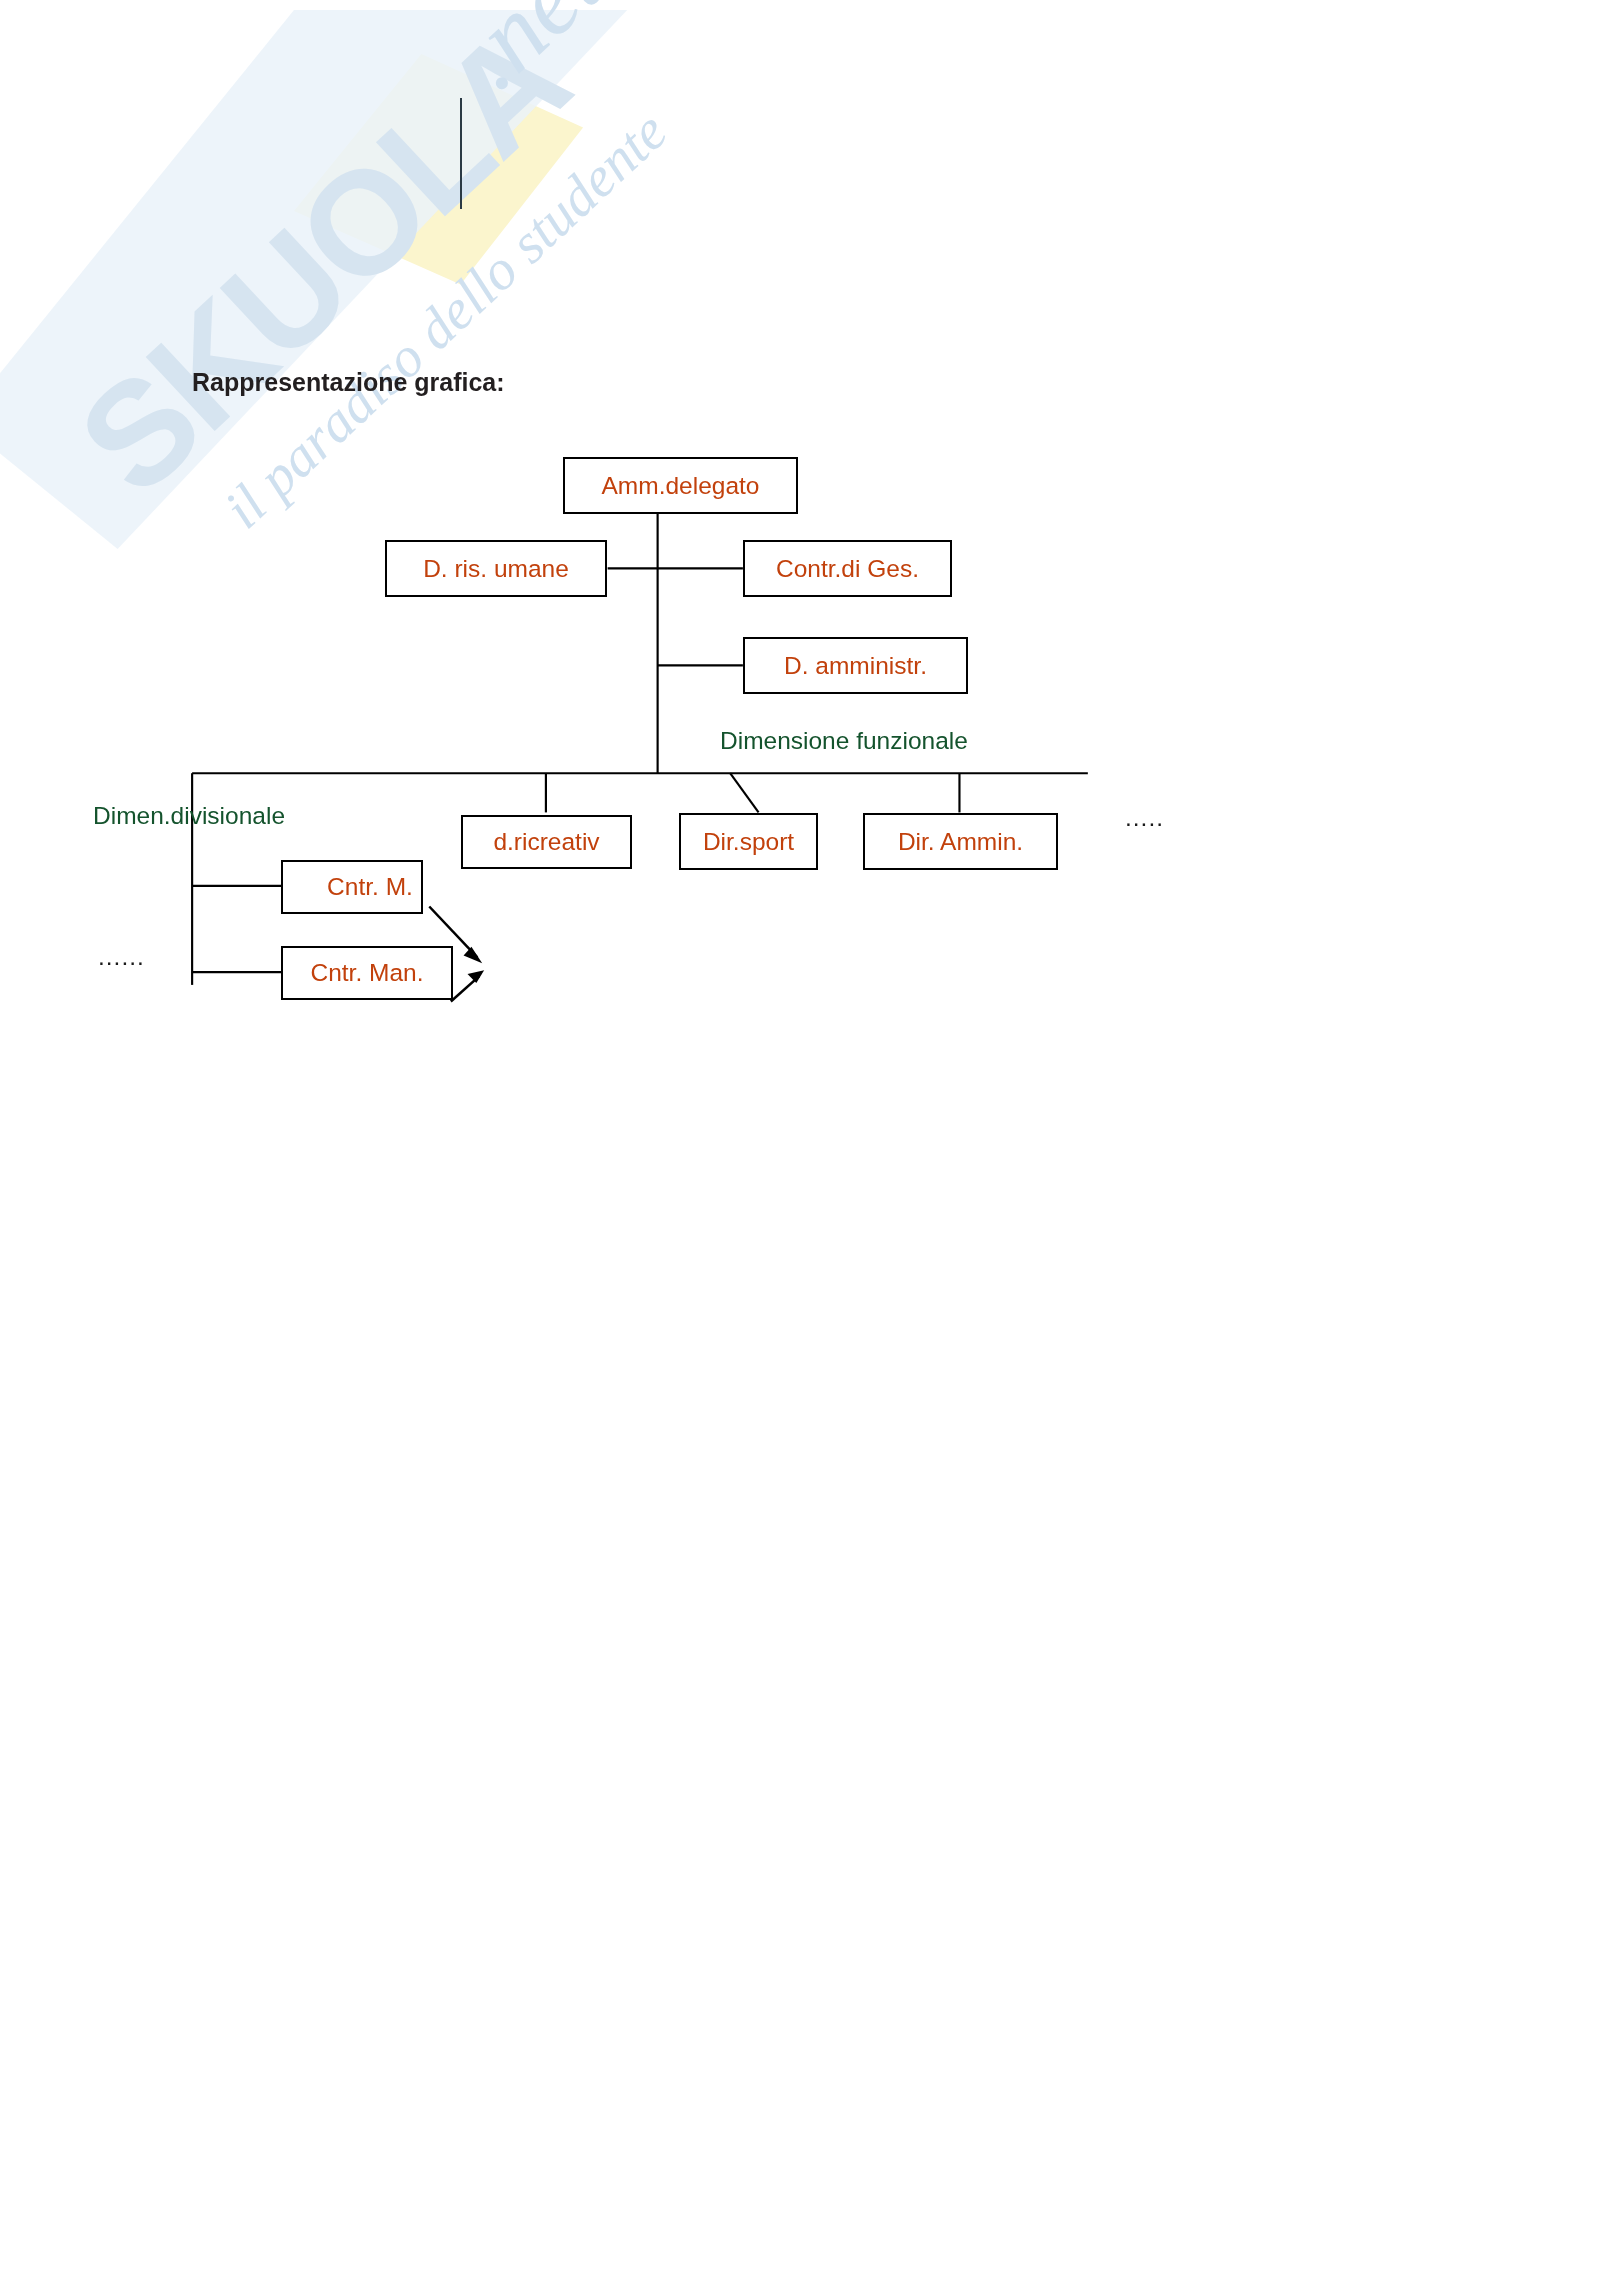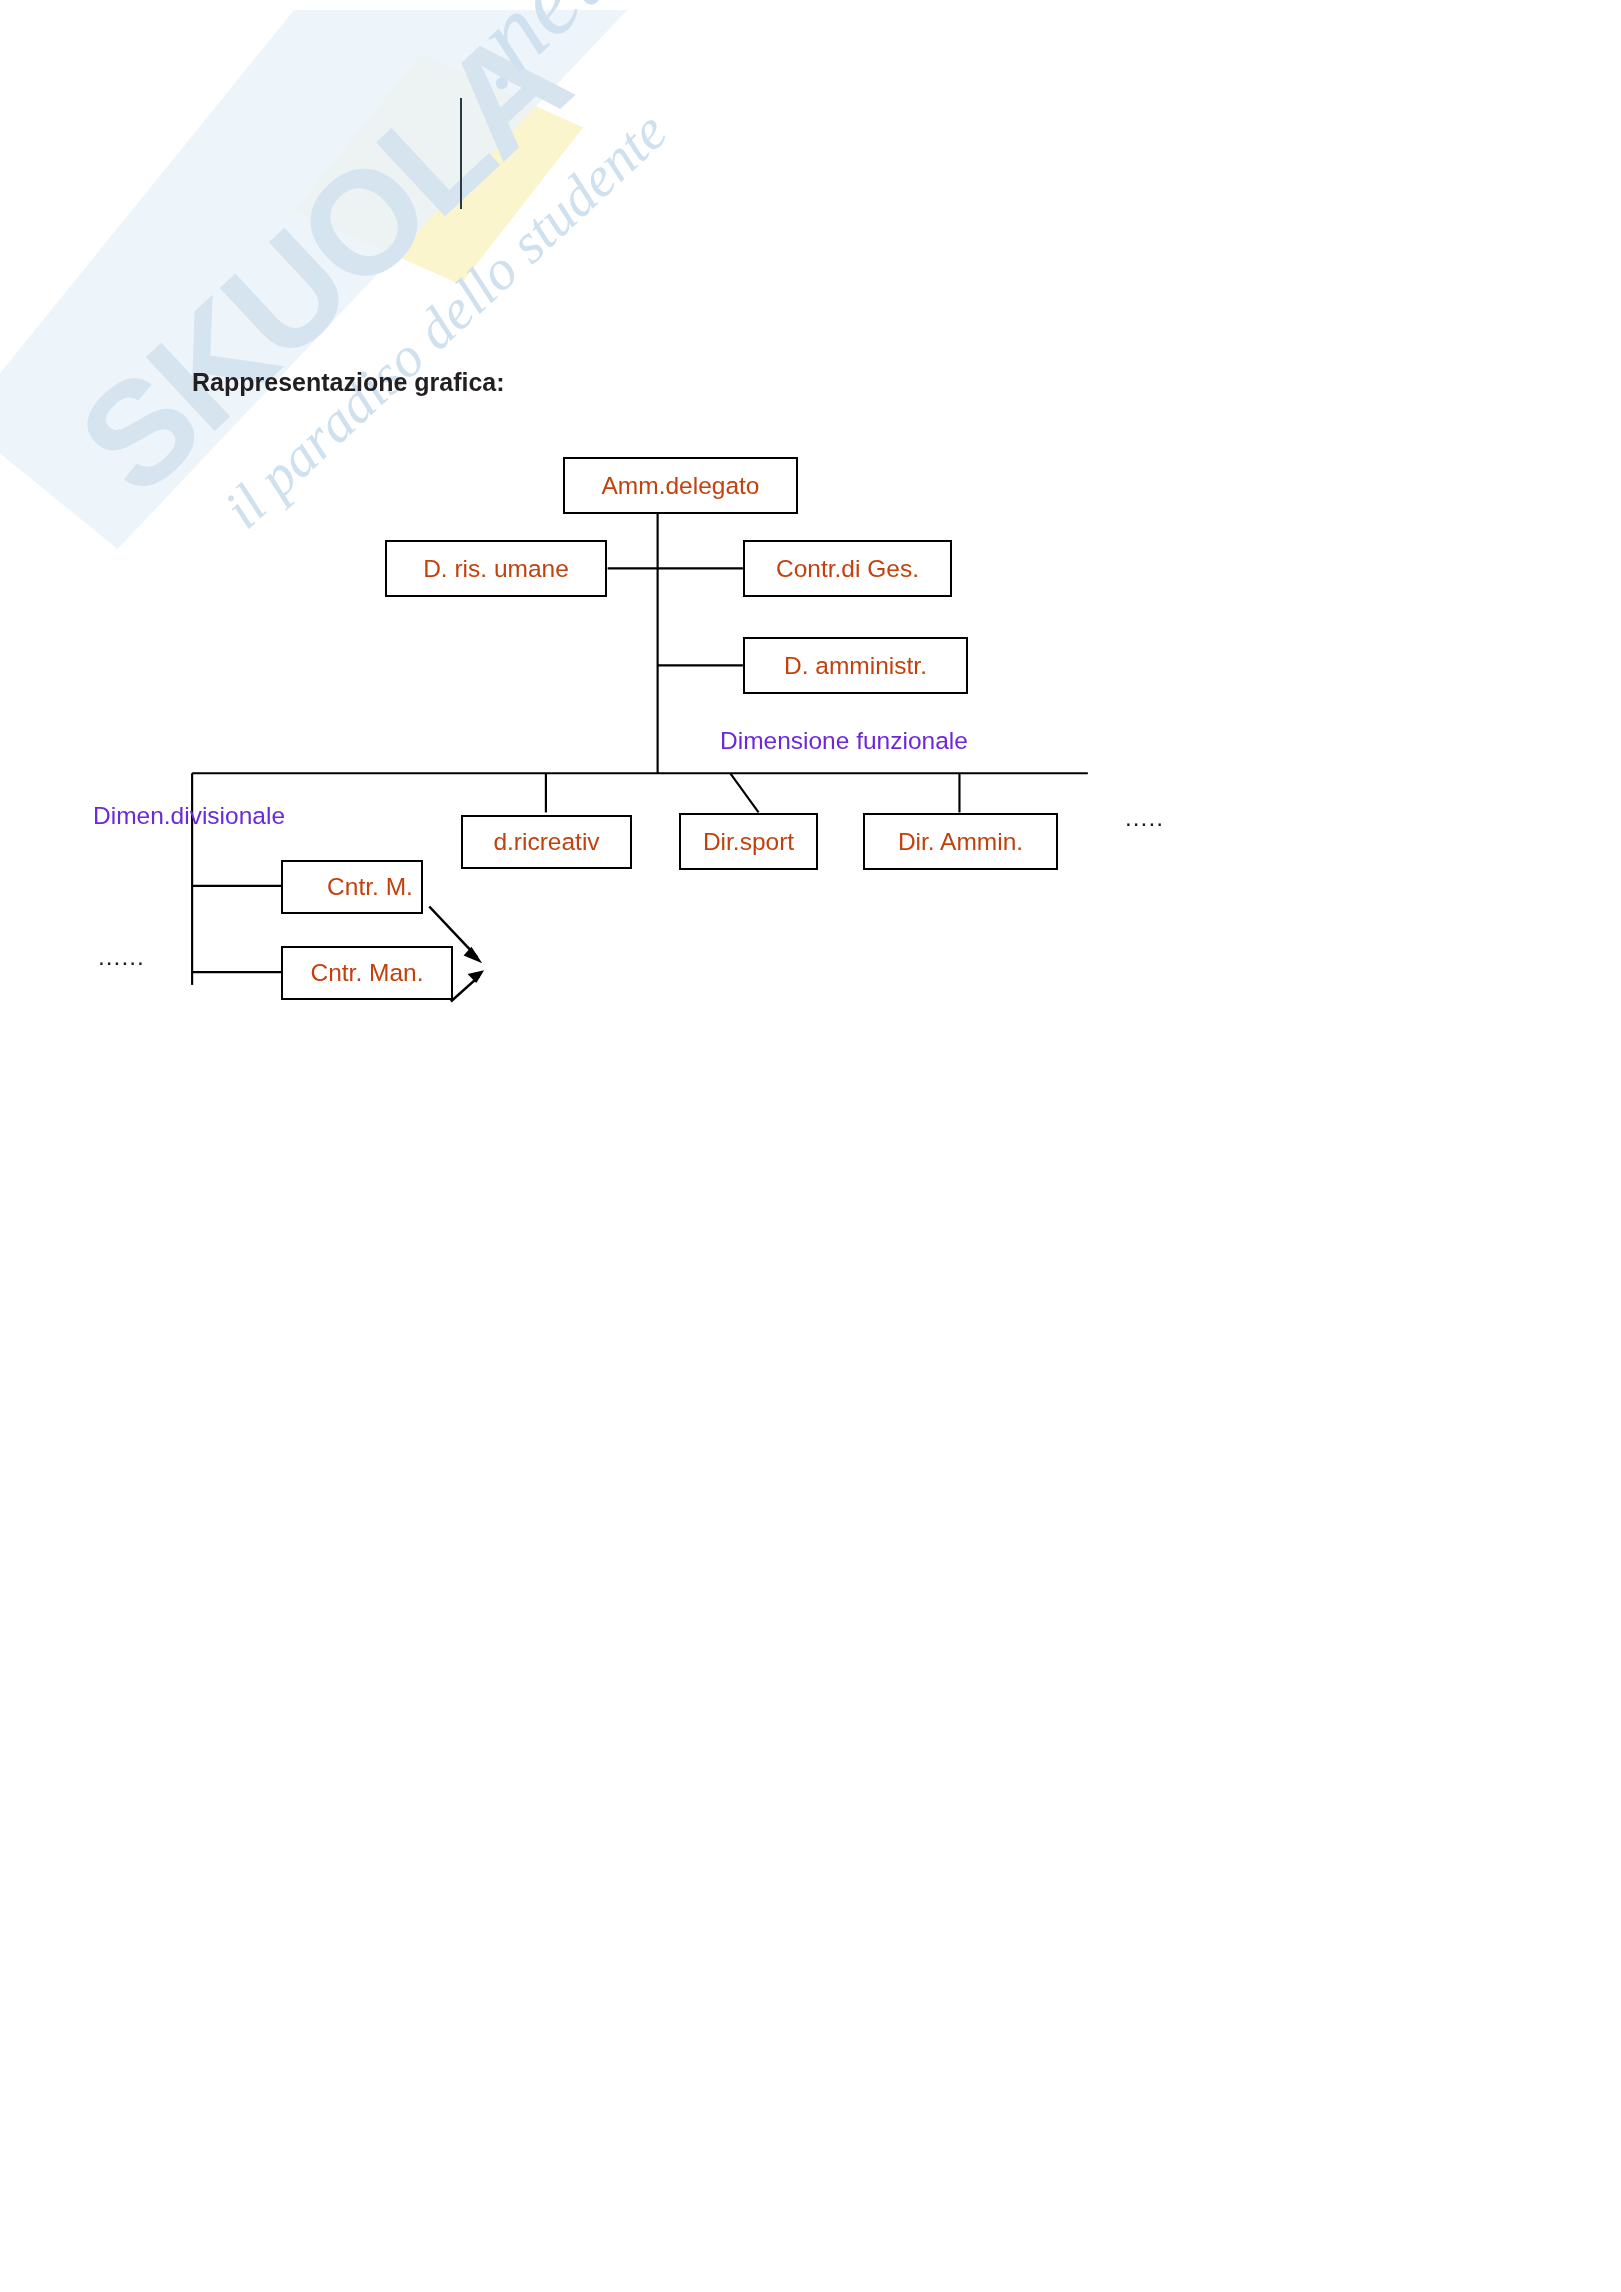--- a/index.html
+++ b/index.html
@@ -84,21 +84,21 @@
     font-family: "Liberation Sans", sans-serif;
     font-size: 24.5px;
     color: #c2410c;
     white-space: nowrap;
   }
 
   .free-label {
     position: absolute;
     font-family: "Liberation Sans", sans-serif;
     font-size: 24.5px;
-    color: #6d28d9;
+    color: #14532d;
     white-space: nowrap;
   }
   .dots-label {
     position: absolute;
     font-family: "Liberation Sans", sans-serif;
     font-size: 24.5px;
     color: #1a1a1a;
     letter-spacing: 1px;
     white-space: nowrap;
   }

